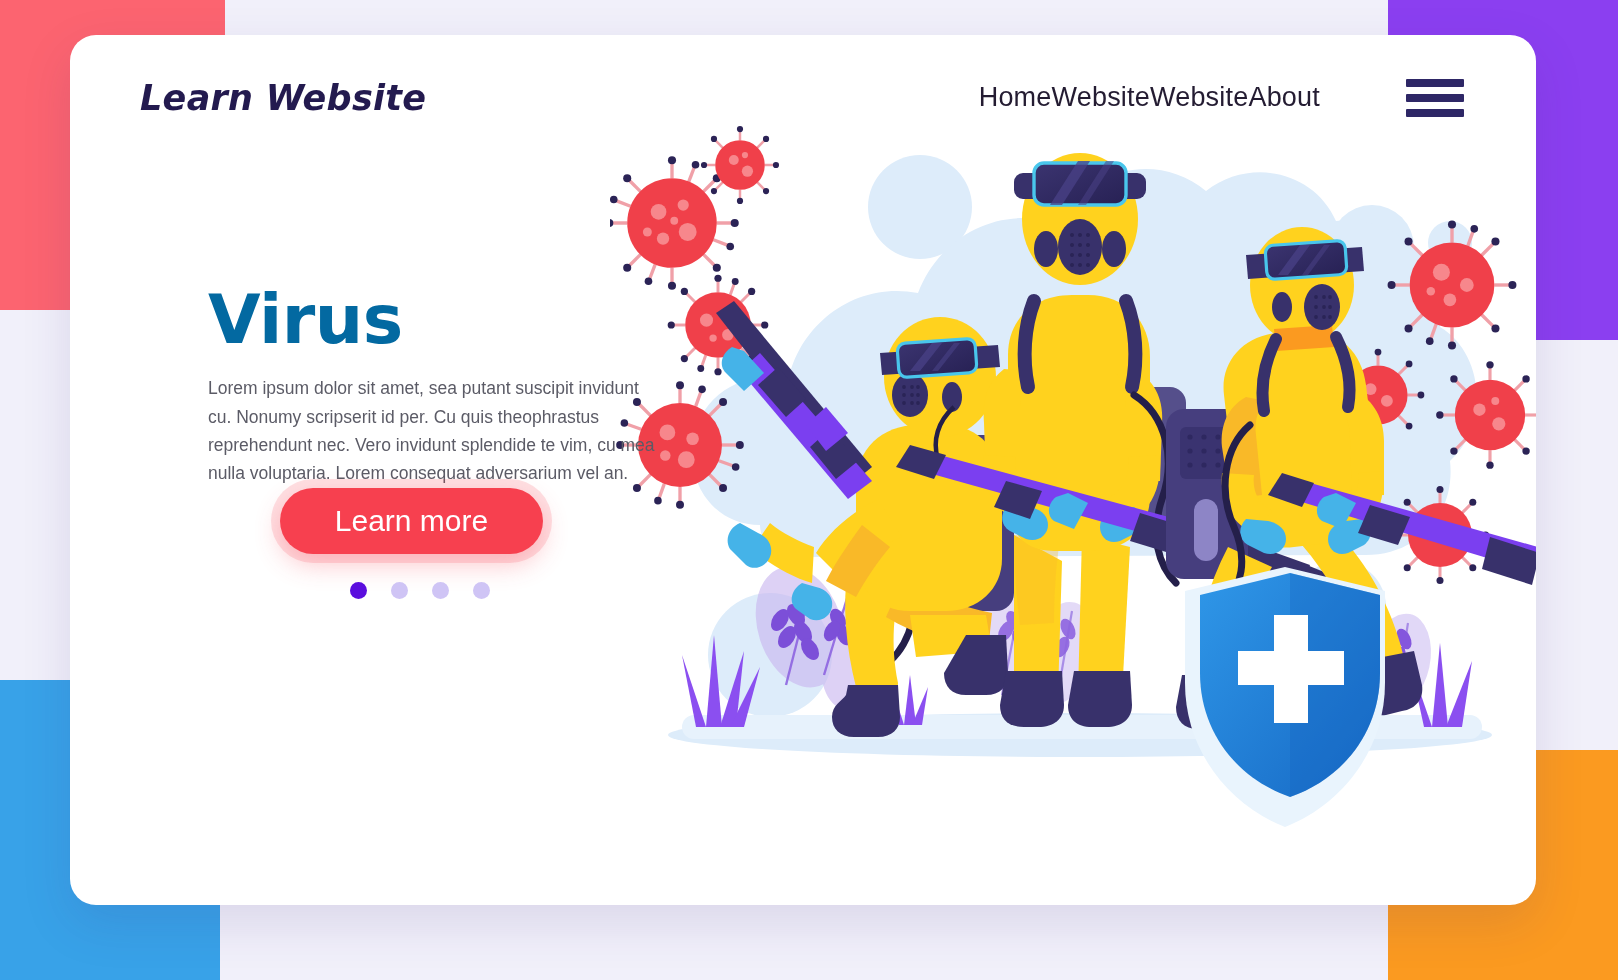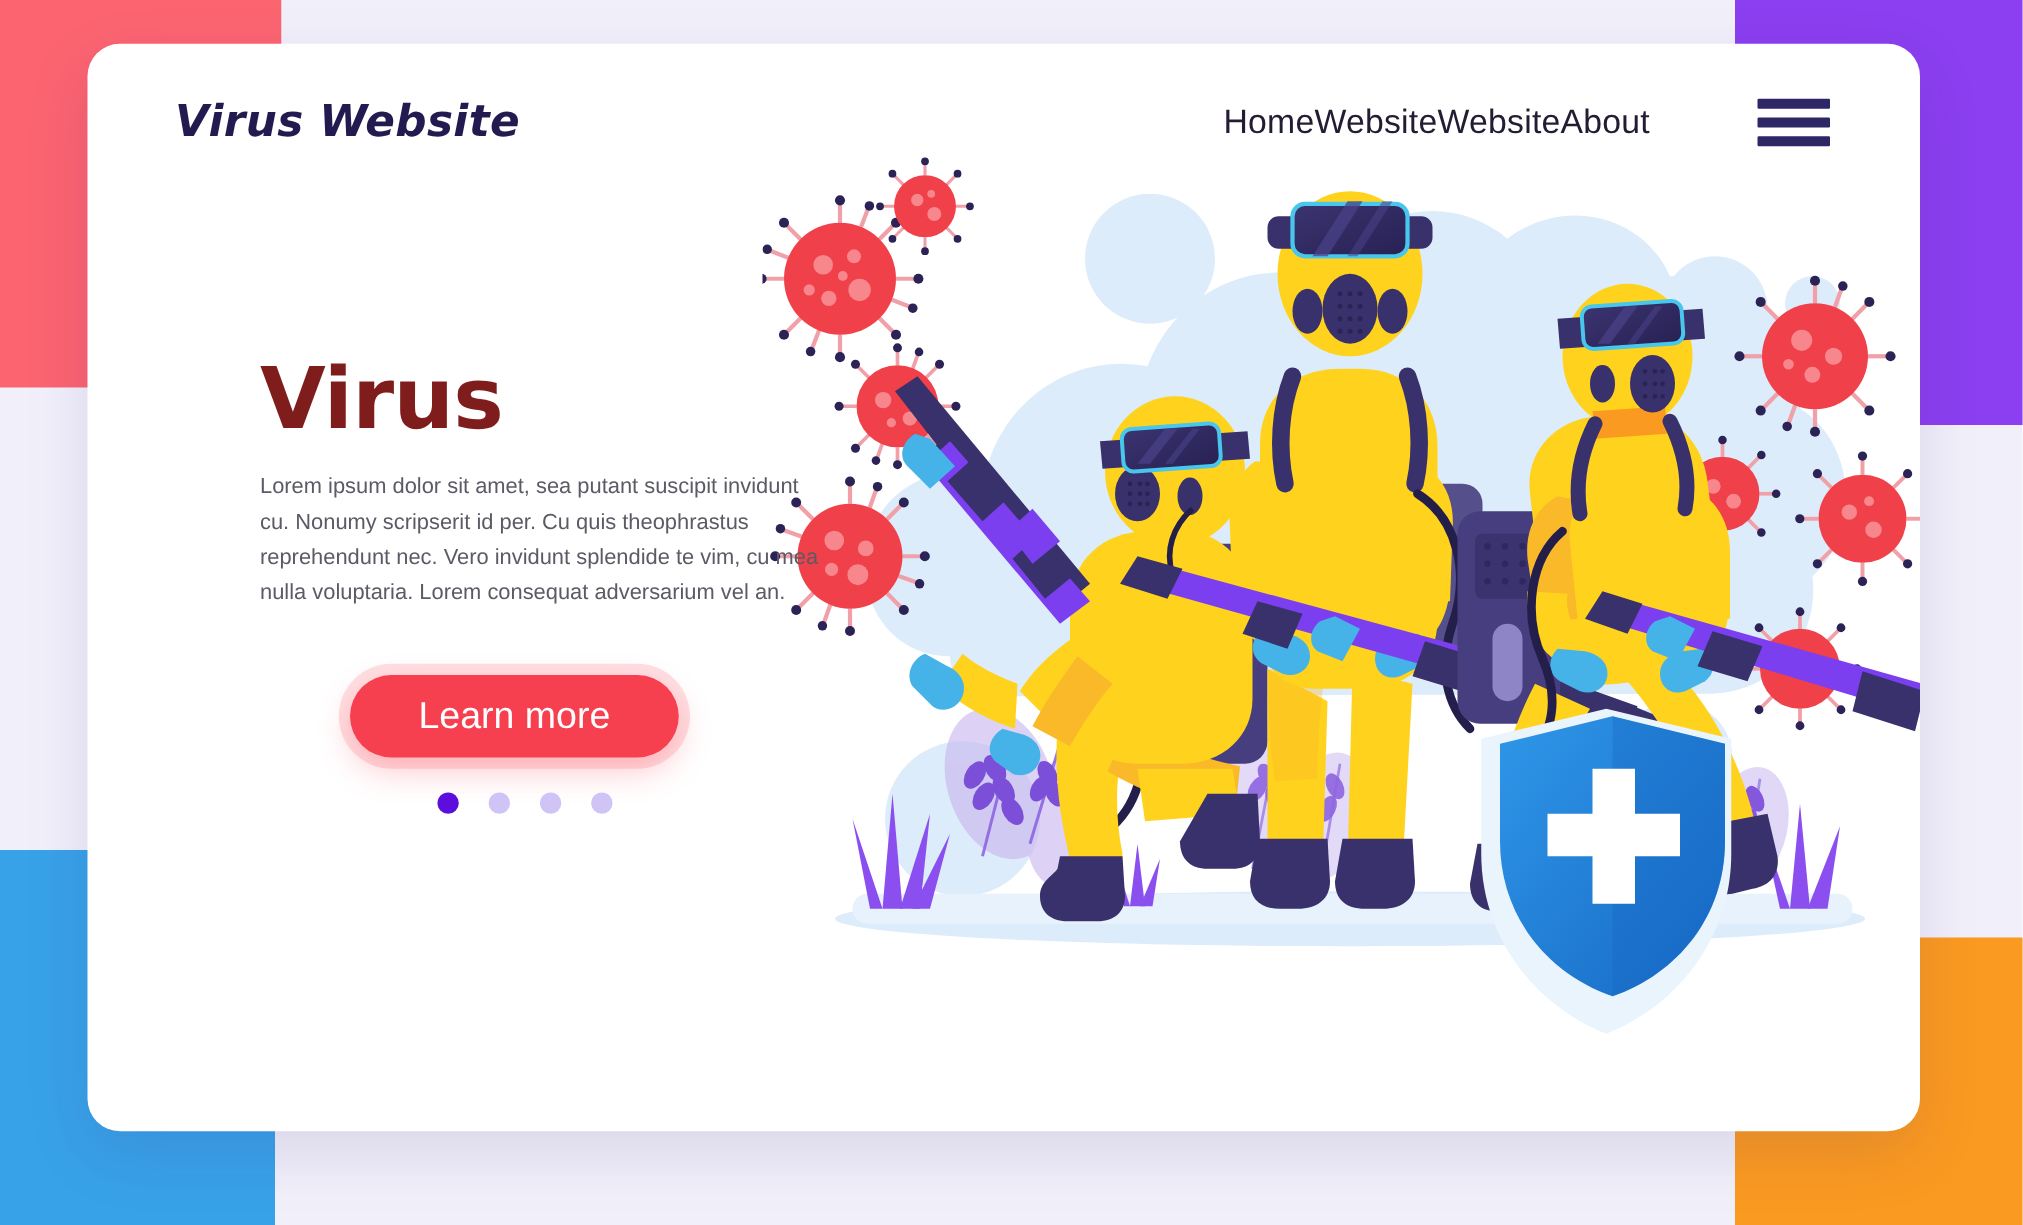--- a/index.html
+++ b/index.html
@@ -67,29 +67,29 @@
     display:flex; flex-direction:column; justify-content:space-between;
     cursor:pointer;
   }
   #hamburger span { display:block; height:8px; width:100%; background:#2e2766; border-radius:1px; }
 
   
   #copy { position:absolute; left:138px; top:245px; width:500px; z-index:30; }
   #headline {
     font-family:"DejaVu Sans", sans-serif;
     font-weight:700; font-size:68px; line-height:1.18;
-    color:#7f1d1d; letter-spacing:-.5px;
+    color:#0369a1; letter-spacing:-.5px;
   }
   #headline .l2 { display:block; }
   #paragraph {
     margin-top:14px; width:455px;
     font-size:17.5px; line-height:1.62; color:#5b5b66;
   }
   #learn-more {
-    margin-top:52px; margin-left:72px;
+    margin-left:72px;
     display:inline-flex; align-items:center; justify-content:center;
     width:263px; height:66px;
     background:#f7404f; color:#fff;
     font-size:30px; border:none; border-radius:34px;
     cursor:pointer;
     box-shadow:0 0 0 9px rgba(247,64,79,.16), 0 10px 26px rgba(247,64,79,.30);
   }
   #dots { margin-top:28px; margin-left:142px; display:flex; gap:24px; align-items:center; }
   .dot { width:17px; height:17px; border-radius:50%; background:#cfc4f5; cursor:pointer; }
   .dot.active { background:#5b0ede; }
@@ -102,21 +102,21 @@
 <body>
 
 <div class="deco" id="deco-tl"></div>
 <div class="deco" id="deco-tr"></div>
 <div class="deco" id="deco-bl"></div>
 <div class="deco" id="deco-br"></div>
 
 <div id="card">
 
   <header id="header">
-    <div id="logo">Virus Website</div>
+    <div id="logo">Learn Website</div>
     <nav id="nav">
       <a class="nav-link">Home</a>
       <a class="nav-link">Website</a>
       <a class="nav-link">Website</a>
       <a class="nav-link">About</a>
     </nav>
     <div id="hamburger">
       <span></span>
       <span></span>
       <span></span>

